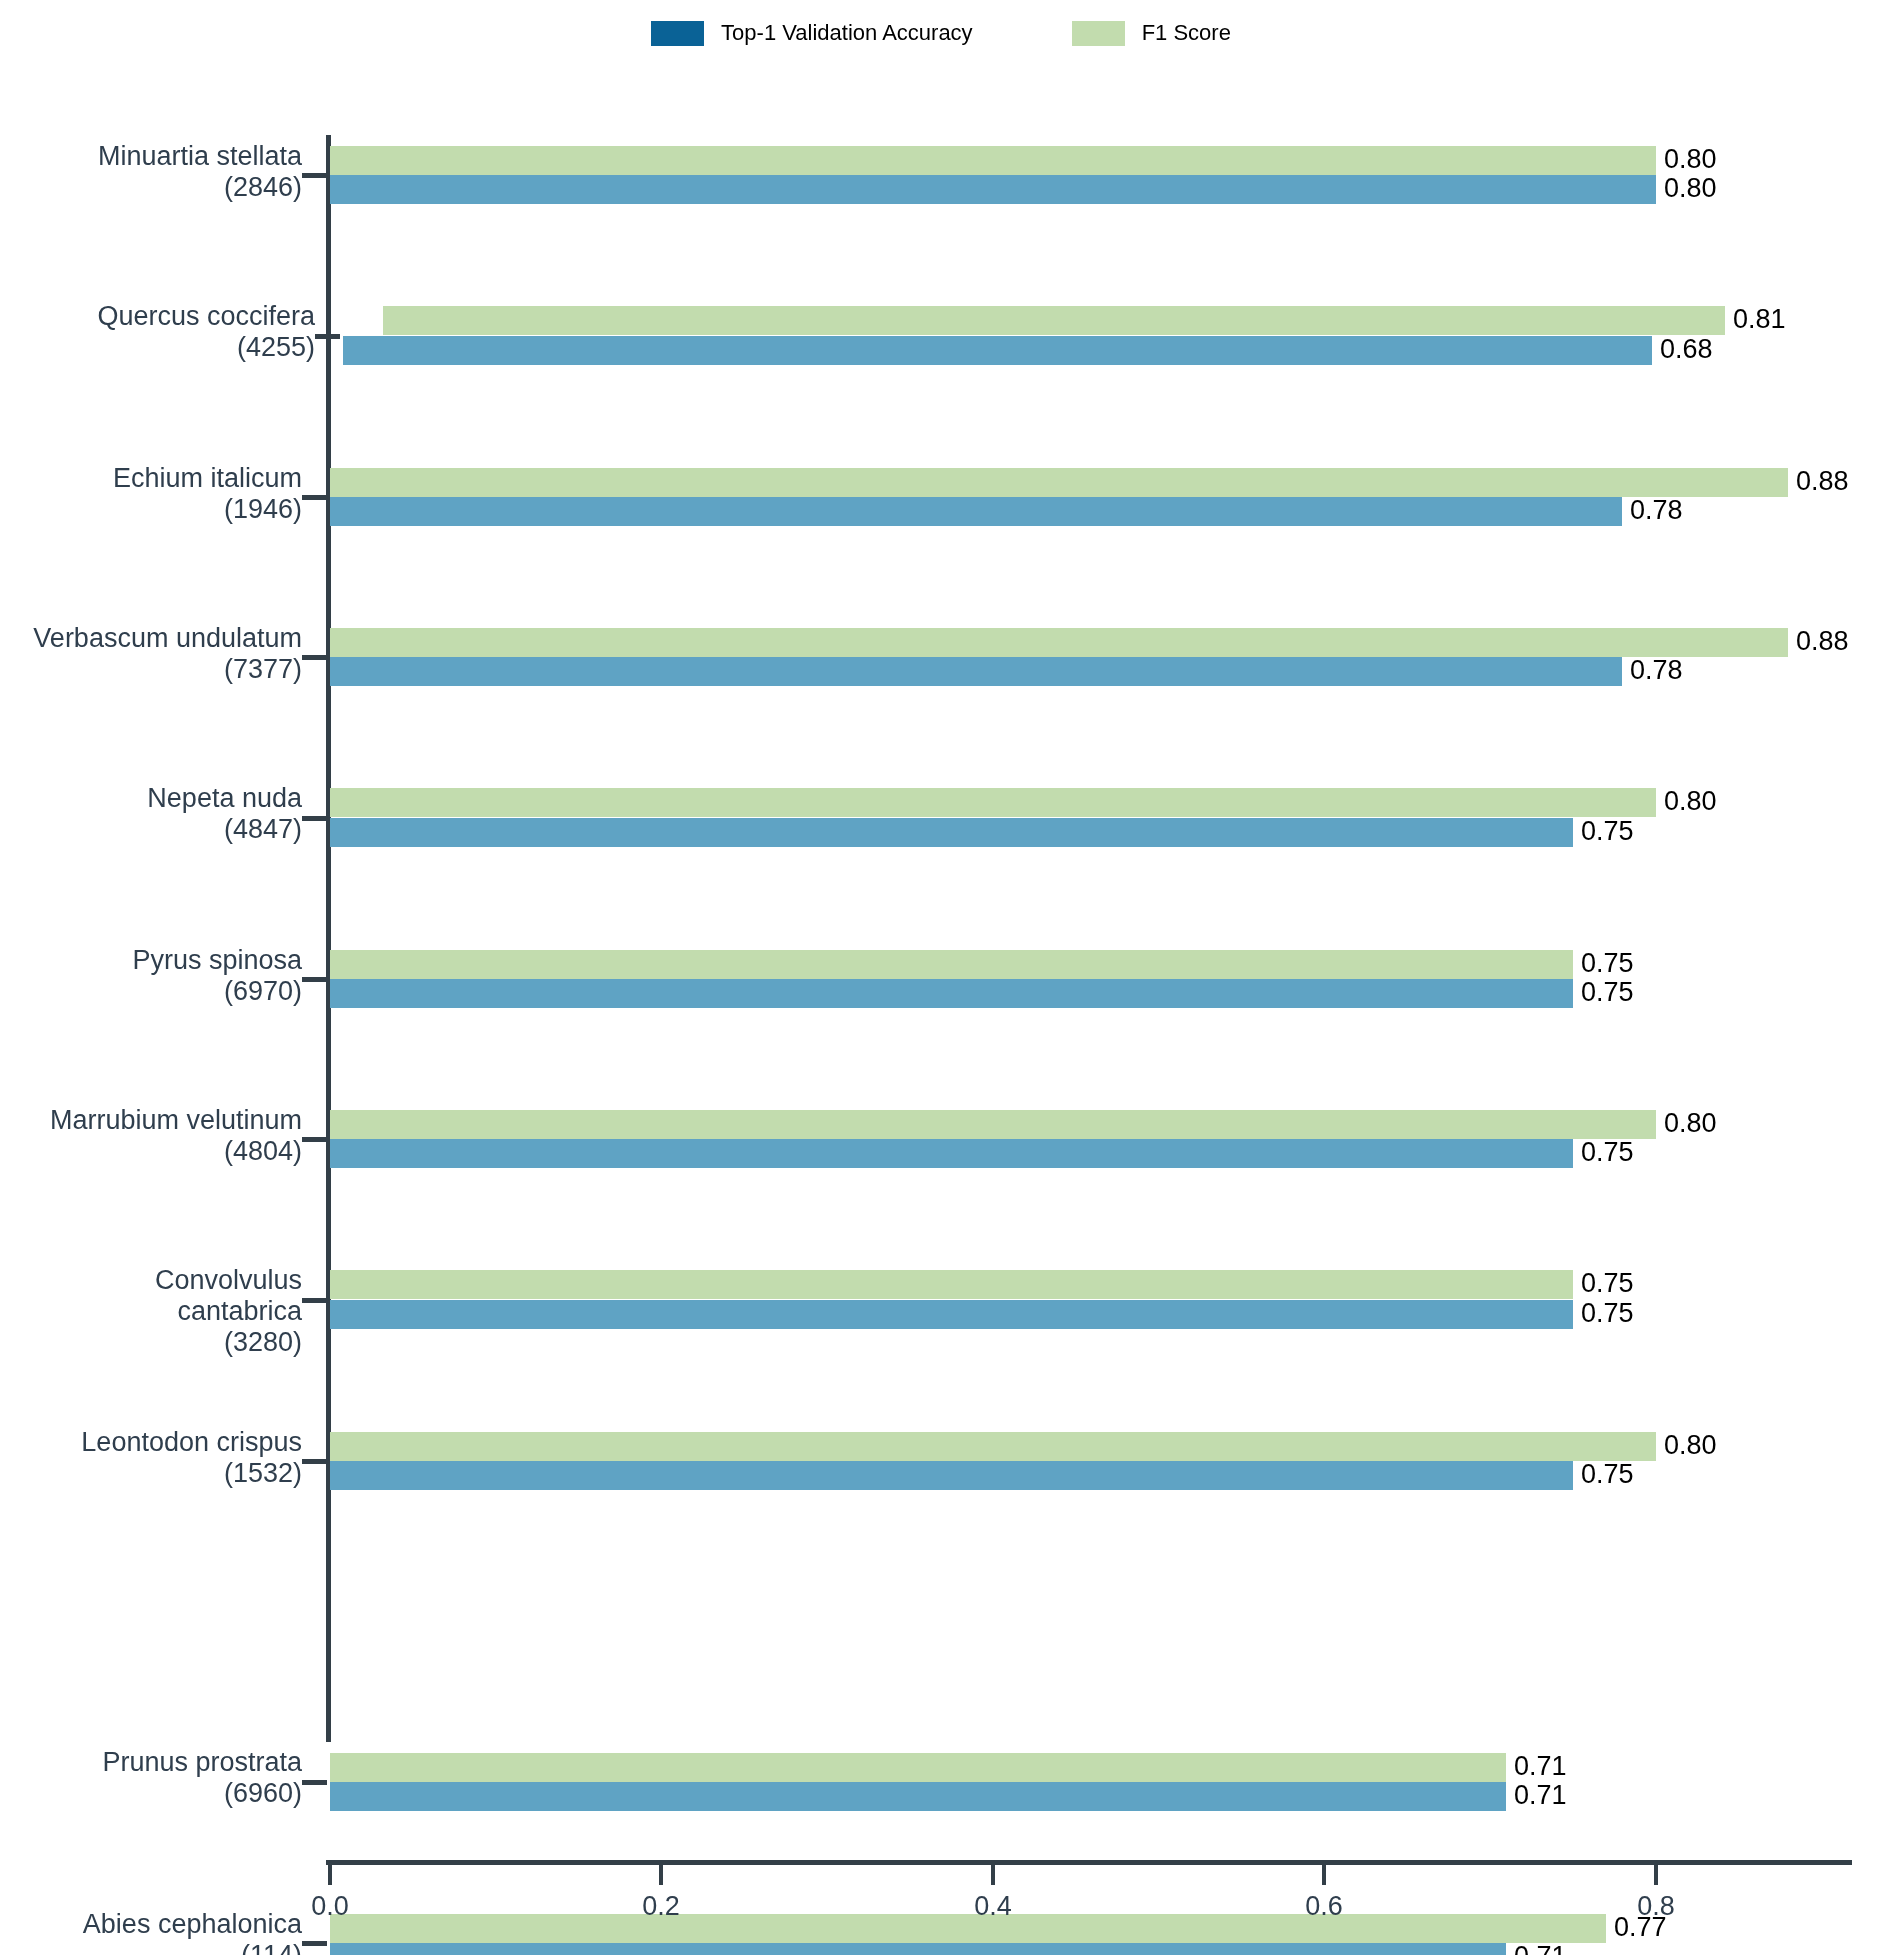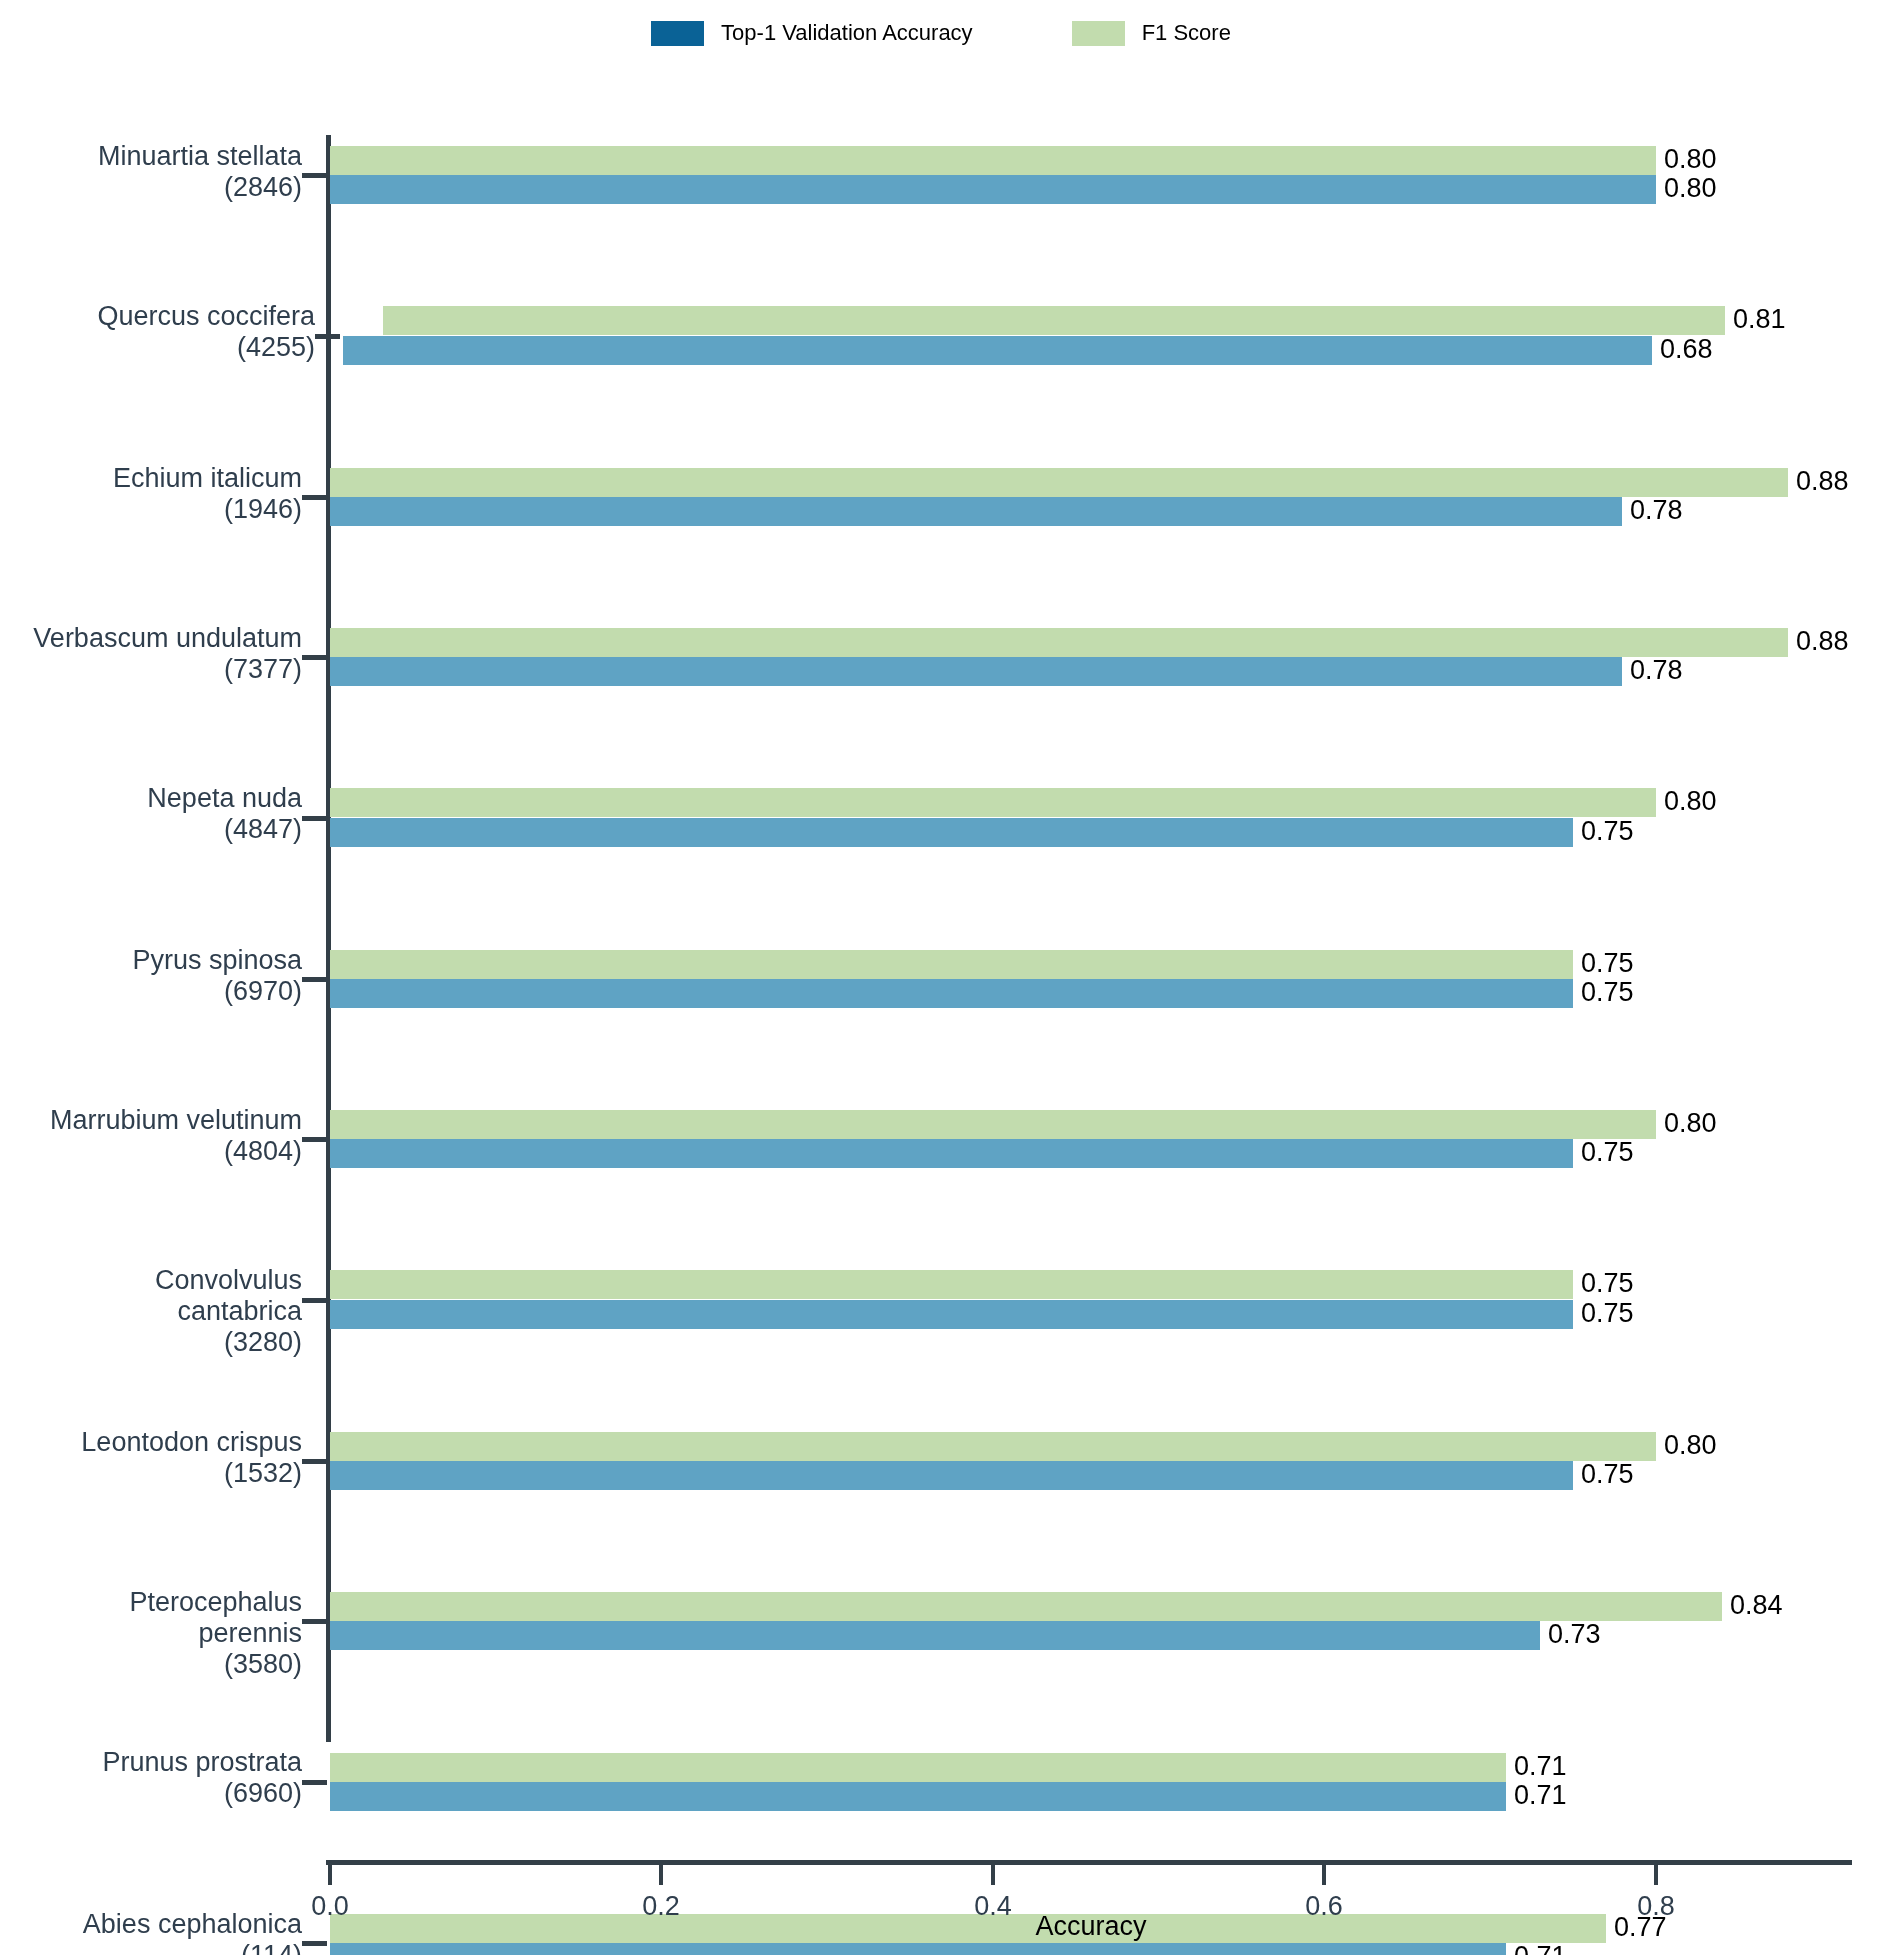--- a/index.html
+++ b/index.html
@@ -305,35 +305,20 @@
           <span class="sp">Leontodon crispus</span>
           <span class="cnt">(1532)</span>
         </div>
         <div class="bar-wrap" style="top: 654px; height: 29px;">
           <div class="bar" style="width: 1326px; background: rgb(194, 220, 174);"></div>
           <span class="bar-value">0.80</span>
         </div>
         <div class="bar-wrap" style="top: 683px; height: 29px;">
           <div class="bar" style="width: 1243px; background: rgb(95, 163, 196);"></div>
           <span class="bar-value">0.75</span>
-        </div>
-      </div>
-      <div class="row" style="position: absolute; left: 0px; top: 723px; height: 80px;">
-        <div class="row-tick" style="top: 761px;"></div>
-        <div class="row-label" style="top: 729px;">
-          <span class="sp">Pterocephalus perennis</span>
-          <span class="cnt">(3580)</span>
-        </div>
-        <div class="bar-wrap" style="top: 734px; height: 29px;">
-          <div class="bar" style="width: 1392px; background: rgb(194, 220, 174);"></div>
-          <span class="bar-value">0.84</span>
-        </div>
-        <div class="bar-wrap" style="top: 763px; height: 29px;">
-          <div class="bar" style="width: 1210px; background: rgb(95, 163, 196);"></div>
-          <span class="bar-value">0.73</span>
         </div>
       </div>
       <div class="row" style="position: absolute; left: 0px; top: 803px; height: 80px;">
         <div class="row-tick" style="top: 842px;"></div>
         <div class="row-label" style="top: 809px;">
           <span class="sp">Prunus prostrata</span>
           <span class="cnt">(6960)</span>
         </div>
         <div class="bar-wrap" style="top: 815px; height: 29px;">
           <div class="bar" style="width: 1176px; background: rgb(194, 220, 174);"></div>
@@ -374,15 +359,14 @@
       <div class="xtick-label" style="left: 330px;">0.0</div>
       <div class="xtick-mark" style="left: 659px;"></div>
       <div class="xtick-label" style="left: 661px;">0.2</div>
       <div class="xtick-mark" style="left: 991px;"></div>
       <div class="xtick-label" style="left: 993px;">0.4</div>
       <div class="xtick-mark" style="left: 1322px;"></div>
       <div class="xtick-label" style="left: 1324px;">0.6</div>
       <div class="xtick-mark" style="left: 1654px;"></div>
       <div class="xtick-label" style="left: 1656px;">0.8</div>
     </div>
-  <div id="xaxis-title" style="left: 330px; width: 1522px;">Accuracy</div>
 </div>
 
 
 </body></html>

